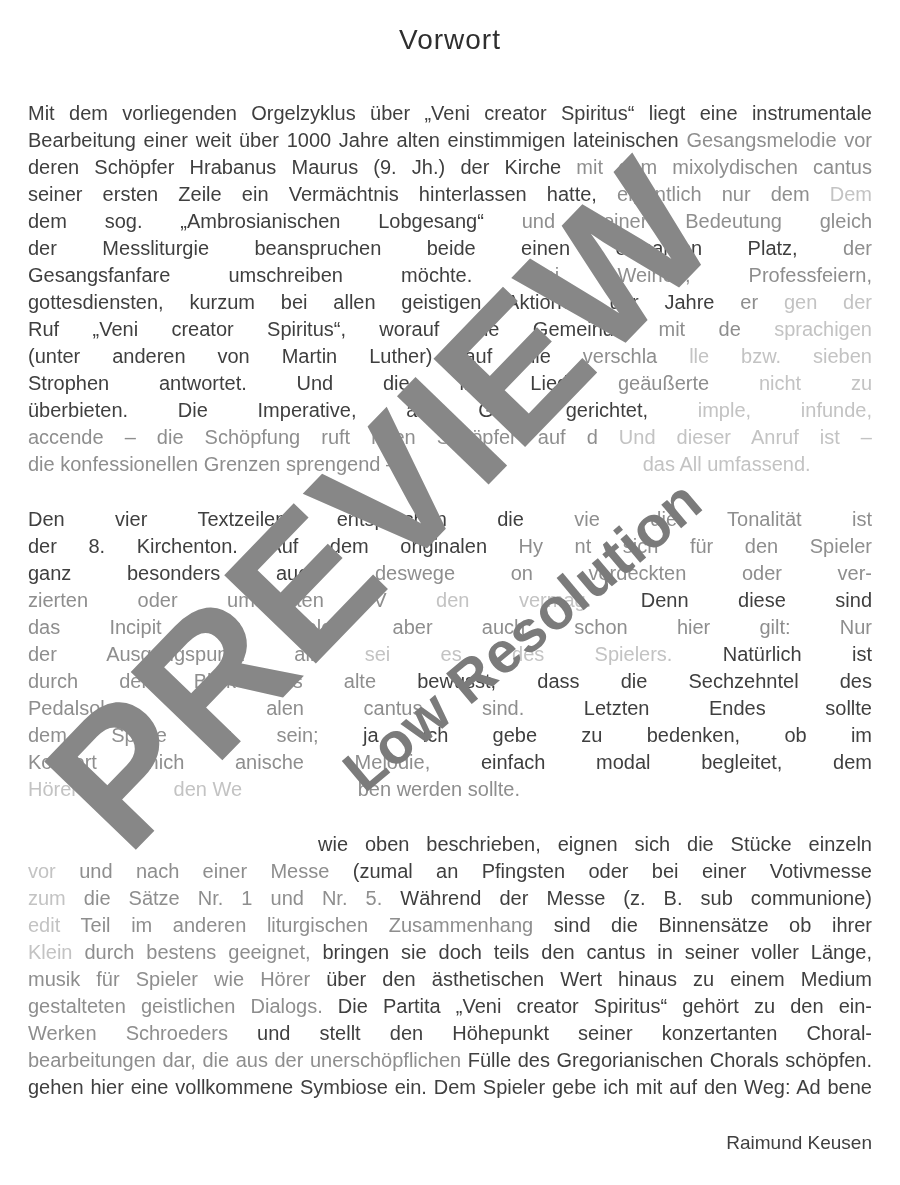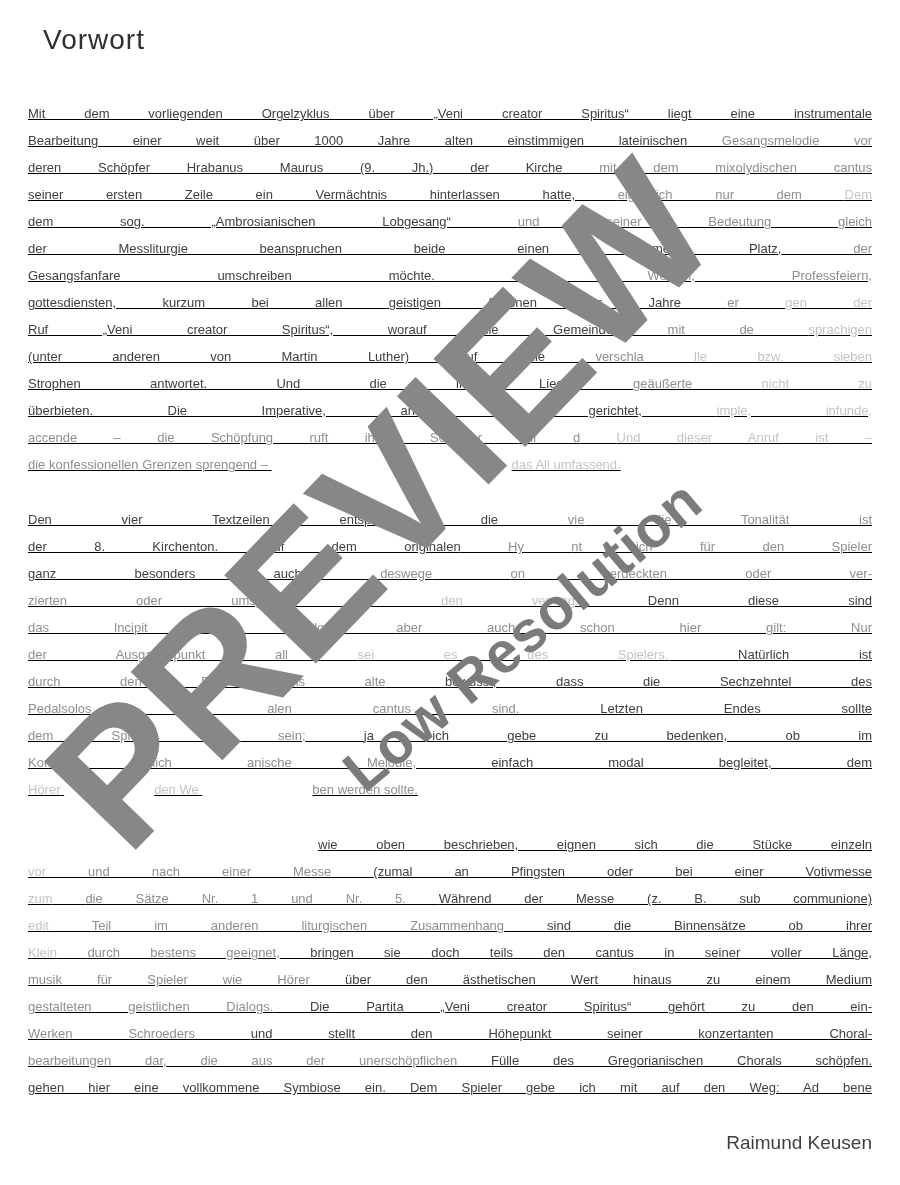--- a/index.html
+++ b/index.html
@@ -6,32 +6,30 @@
   .page{
     position:relative;
     width:900px;height:1185px;
     margin:0 auto;
     background:#ffffff;
     overflow:hidden;
     font-family:"Liberation Sans",sans-serif;
   }
   .title{
     margin-top:24px;
-    text-align:left;
+    text-align:center;
     font-size:28px;
     line-height:32px;
     letter-spacing:1px;
     color:#2f2f2f;
-    margin-left:43px;
   }
   .content{
     margin-top:44px;
     padding:0 28px;
-    font-size:13px;
-    text-decoration:underline;
+    font-size:20px;
   }
   .para{margin:0 0 28px 0;}
   .line{
     line-height:27px;
     min-height:27px;
     text-align:justify;
     text-align-last:justify;
     white-space:normal;
   }
   .line.left{text-align:center;text-align-last:left;}

